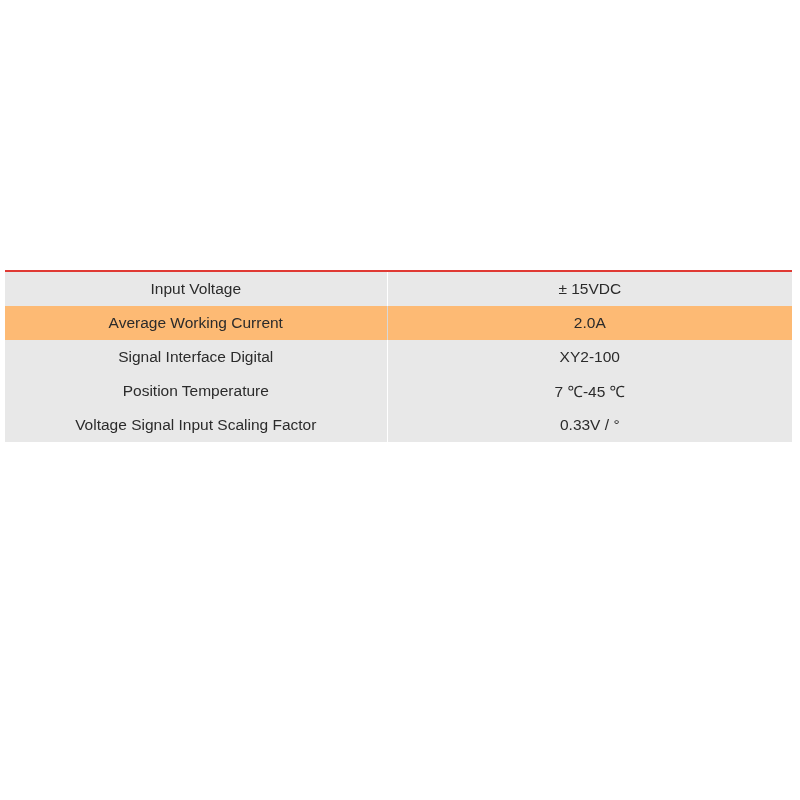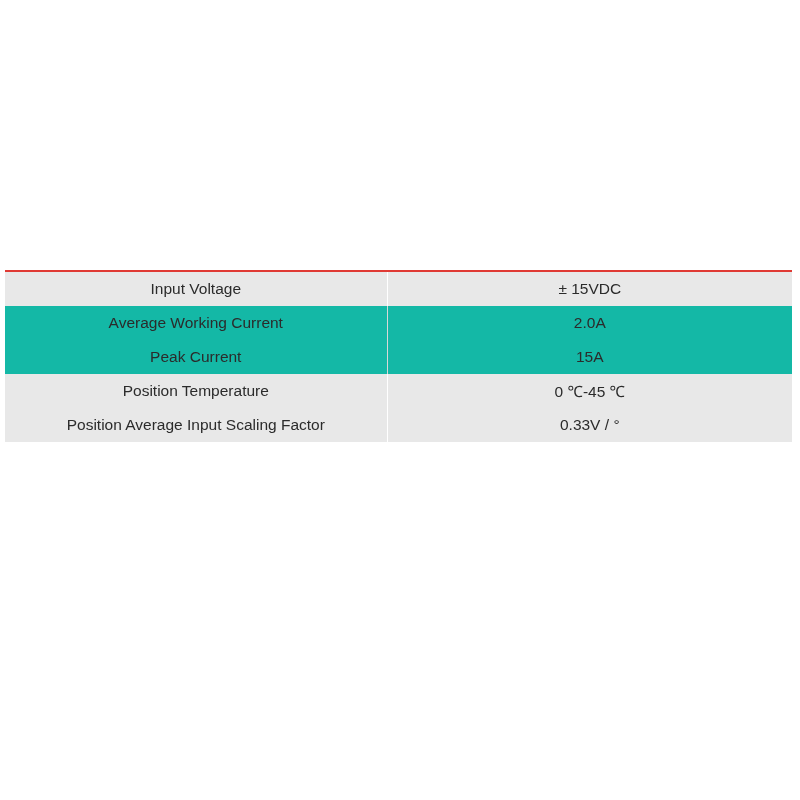--- a/index.html
+++ b/index.html
@@ -42,21 +42,21 @@
     vertical-align: middle;
     font-size: 15.5px;
     color: #2b2b2b;
     font-family: "Liberation Sans", sans-serif;
     border: none;
   }
   table.spec tr.odd td {
     background: #e8e8e8;
   }
   table.spec tr.even td {
-    background: #14b8a6;
+    background: #fdba74;
   }
   table.spec td.param {
     width: 48.5%;
     border-right: 1px solid #ffffff;
   }
   table.spec tr.even td.param {
     border-right: 1px solid #d8d8d8;
   }
   table.spec td.value {
     width: 51.5%;
@@ -71,28 +71,28 @@
     <table class="spec">
       <tbody>
         <tr class="odd">
           <td class="param">Input Voltage</td>
           <td class="value">± 15VDC</td>
         </tr>
         <tr class="even">
           <td class="param">Average Working Current</td>
           <td class="value">2.0A</td>
         </tr>
-        <tr class="even">
-          <td class="param">Peak Current</td>
-          <td class="value">15A</td>
+        <tr class="odd">
+          <td class="param">Signal Interface Digital</td>
+          <td class="value">XY2-100</td>
         </tr>
         <tr class="odd">
           <td class="param">Position Temperature</td>
-          <td class="value">0 ℃-45 ℃</td>
+          <td class="value">7 ℃-45 ℃</td>
         </tr>
         <tr class="odd">
-          <td class="param">Position Average Input Scaling Factor</td>
+          <td class="param">Voltage Signal Input Scaling Factor</td>
           <td class="value">0.33V / °</td>
         </tr>
       </tbody>
     </table>
   </div>
 </div>
 
 </body></html>

